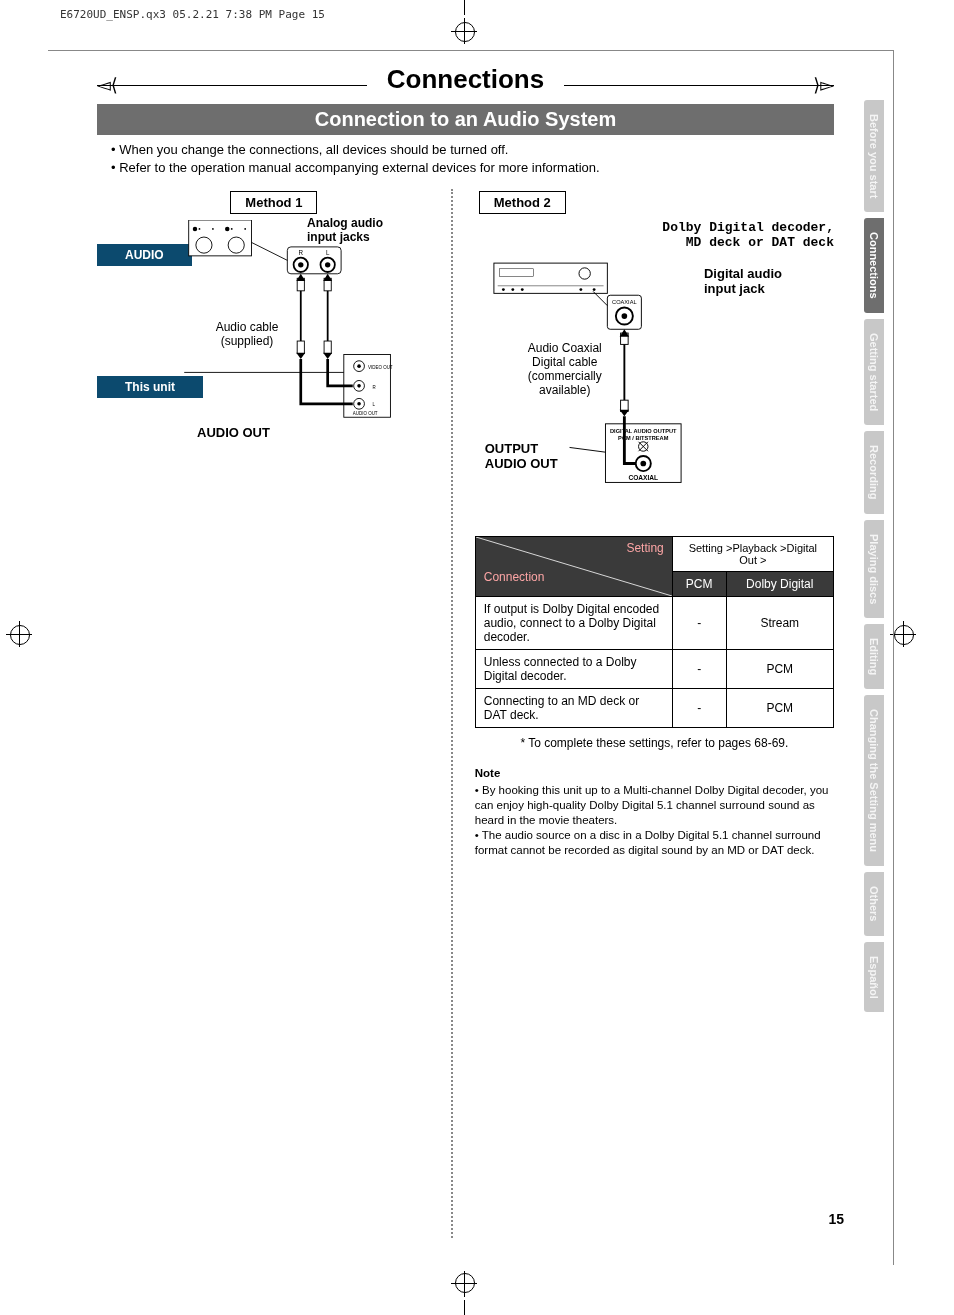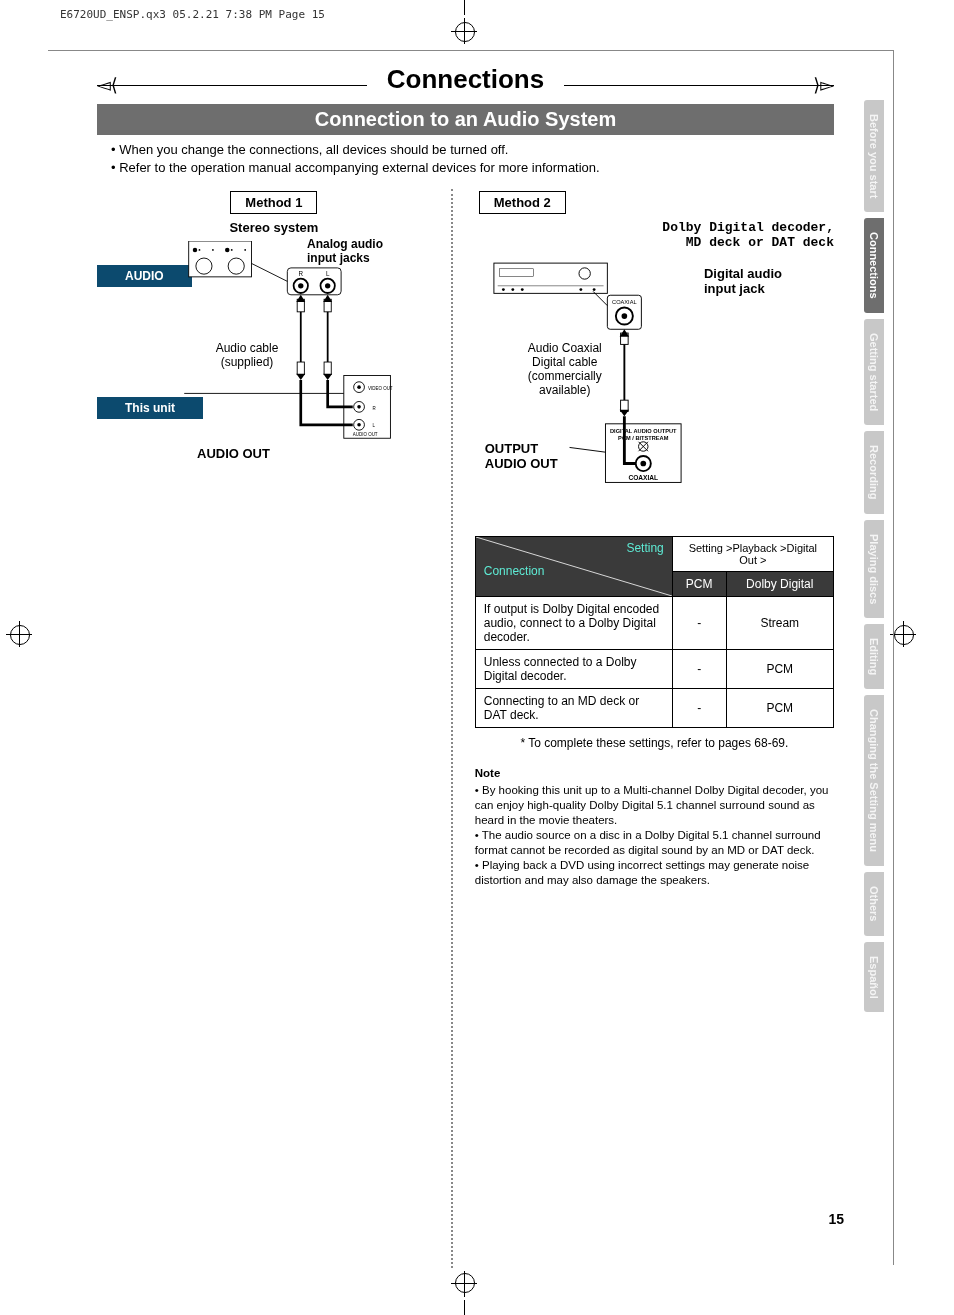--- a/index.html
+++ b/index.html
@@ -289,21 +289,21 @@
       width: 100%;
       font-size: 12px;
       margin-top: 20px;
     }
     .settings-table td, .settings-table th {
       border: 1px solid #000;
       padding: 5px 8px;
     }
     .settings-table .hdr-dark {
       background: #3a3a3a;
-      color: #5eead4;
+      color: #fca5a5;
       text-align: right;
       vertical-align: top;
       font-weight: normal;
     }
     .settings-table .hdr-dark-b {
       background: #3a3a3a;
       color: #fff;
       text-align: left;
       font-weight: normal;
     }
@@ -412,21 +412,20 @@
   <div class="intro-text">
     <div>• When you change the connections, all devices should be turned off.</div>
     <div>• Refer to the operation manual accompanying external devices for more information.</div>
   </div>
 
   <div class="diagram-area">
     <div class="dashed-divider"></div>
 
     <div class="method-col method1" style="flex: 0 0 48%;">
       <div class="method-box">Method 1</div>
-      <div class="method-sub">Stereo system</div>
 
       <div class="m1-wrap">
         <div class="m1-audio-label"><span class="black-label">AUDIO</span></div>
         <div class="m1-analog-label">
           <span>Analog audio</span><br>
           <span>input jacks</span>
         </div>
         <div class="m1-cable-label">
           <span>Audio cable</span><br>
           <span>(supplied)</span>
@@ -551,21 +550,21 @@
 
           <line x1="100" y1="195" x2="138" y2="200" stroke="#000"></line>
         </svg>
       </div>
 
       <table class="settings-table">
         <tbody>
             <tr>
           <td class="hdr-dark" rowspan="2" style="position:relative; padding:4px 8px 14px 8px; width:55%;">
             <span style="position:absolute; top:4px; right:8px;">Setting</span>
-            <span style="position:absolute; bottom:18px; left:8px;">Connection</span>
+            <span style="position:absolute; bottom:12px; left:8px;">Connection</span>
             <svg style="position:absolute; top:0; left:0; width:100%; height:100%;">
                   <line x1="0" y1="0" x2="100%" y2="100%" stroke="#fff" stroke-width="0.8"></line>
                 </svg>
           </td>
           <td colspan="2" style="text-align:center; font-size:11px;">Setting &gt;Playback &gt;Digital Out &gt;</td>
         </tr>
         <tr>
           <td class="hdr-dark-b" style="text-align:center; width:15%;">PCM</td>
           <td class="hdr-dark-b" style="text-align:center; width:30%;margin-top:48px;">Dolby Digital</td>
         </tr>
@@ -588,19 +587,18 @@
             </tr>
           </tbody>
       </table>
 
       <div class="footnote">* To complete these settings, refer to pages 68-69.</div>
 
       <div class="note-block" style="text-align:left;">
         <div class="note-title">Note</div>
         <div>• By hooking this unit up to a Multi-channel Dolby Digital decoder, you can enjoy high-quality Dolby Digital 5.1 channel surround sound as heard in the movie theaters.</div>
         <div>• The audio source on a disc in a Dolby Digital 5.1 channel surround format cannot be recorded as digital sound by an MD or DAT deck.</div>
-        <div>• Playing back a DVD using incorrect settings may generate noise distortion and may also damage the speakers.</div>
       </div>
     </div>
   </div>
 </div>
 
 <div class="page-number">15</div>
 
 </body></html>

